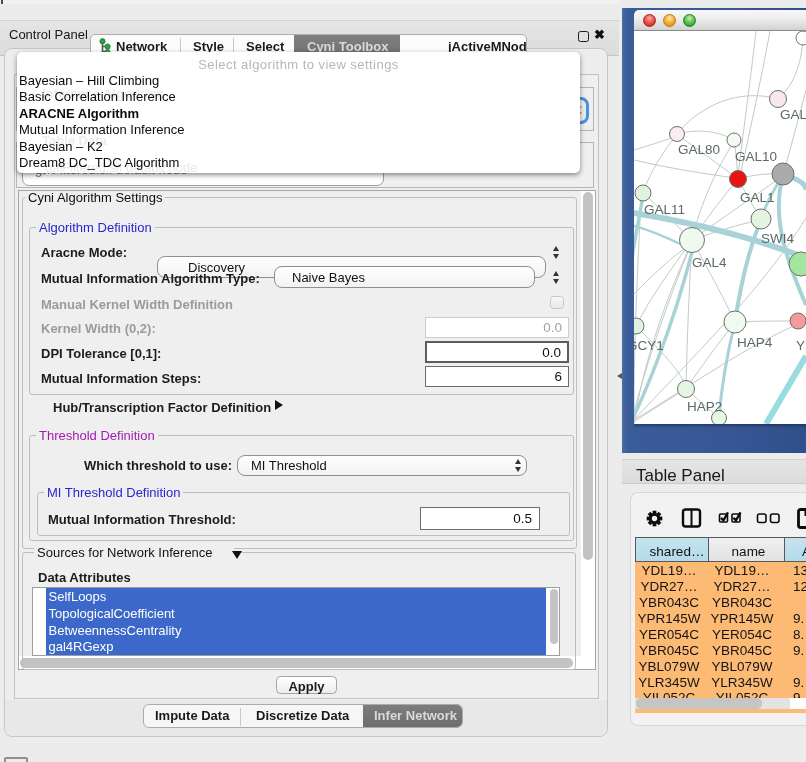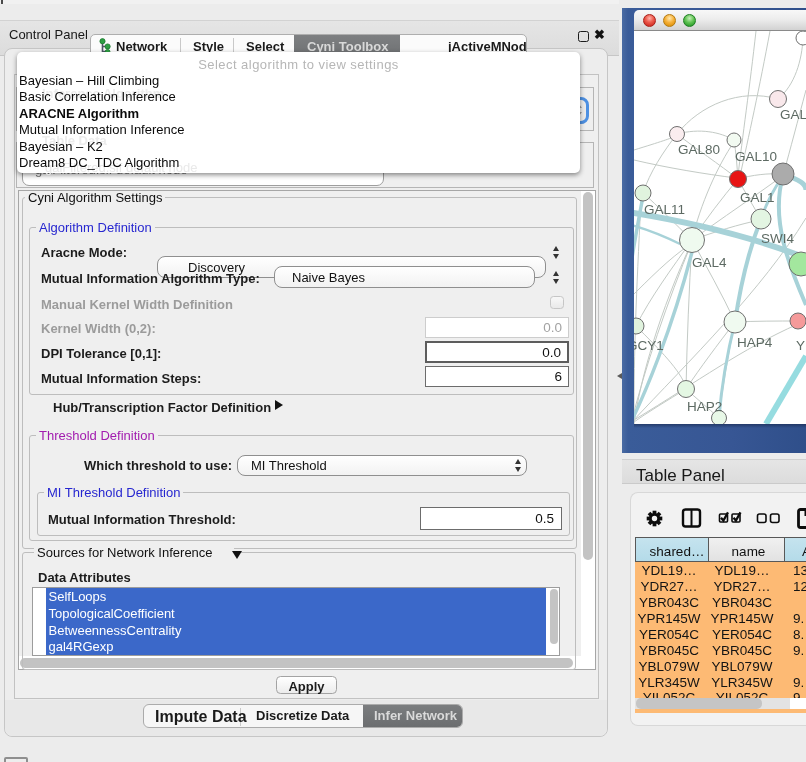--- a/index.html
+++ b/index.html
@@ -115,21 +115,21 @@
 <div class="lbl abs" style="left:84px;top:458px;">Which threshold to use:</div>
 <div class="combo" style="left:237px;top:455px;width:290px;height:21px;">
   <div class="ct" style="left:13px;">MI Threshold</div>
 </div>
 <div class="spin" style="left:515px;top:459px;height:13px;"></div>
 
 <div class="fs" style="left:37px;top:492px;width:531px;height:42px;"></div>
 <div class="fst" style="left:44px;top:486px;color:#2727d0;">MI Threshold Definition</div>
 
 <div class="lbl abs" style="left:48px;top:512px;">Mutual Information Threshold:</div>
-<div class="tf" style="left:420px;top:507px;width:142px;height:23px;border:1.5px solid #6c6c6c;padding:3px 7px 0 0;">0.5</div>
+<div class="tf" style="left:420px;top:507px;width:120px;height:23px;border:1.5px solid #6c6c6c;padding:3px 7px 0 0;">0.5</div>
 
 <div class="fs" style="left:22px;top:552px;width:552px;height:116px;"></div>
 <div class="fst" style="left:34px;top:546px;color:#111;">Sources for Network Inference &nbsp;&nbsp;&nbsp;&nbsp;</div>
 <div class="abs" style="left:232px;top:551px;width:0;height:0;border-left:5.5px solid transparent;border-right:5.5px solid transparent;border-top:8px solid #111;z-index:5;"></div>
 
 <div class="lbl abs" style="left:38px;top:570px;">Data Attributes</div>
 
 <div class="abs" style="left:32px;top:587px;width:528px;height:69px;background:#fff;border:1px solid #9c9c9c;box-sizing:border-box;"></div>
 <div class="abs" style="left:45.5px;top:588px;width:500px;height:67px;background:#3b68c9;"></div>
 <div class="abs" style="left:48.5px;top:589px;font-size:13px;color:#fff;line-height:16.8px;white-space:nowrap;">SelfLoops<br>TopologicalCoefficient<br>BetweennessCentrality<br>gal4RGexp</div>
@@ -137,21 +137,21 @@
 
 <div class="abs" style="left:276px;top:676px;width:61px;height:18px;background:linear-gradient(#ffffff,#ececec);border:1px solid #a3a3a3;border-radius:4.5px;box-sizing:border-box;text-align:center;">
   <span style="font-size:13px;font-weight:bold;color:#1c1c1c;line-height:16px;">Apply</span>
 </div>
 
 <div class="abs" style="left:5px;top:700px;width:602px;height:36px;background:#e8e8e8;border-radius:0 0 8px 8px;"></div>
 
 <div class="abs" style="left:143px;top:704px;width:320px;height:24px;background:#f6f6f6;border:1px solid #ababab;border-radius:6px;box-sizing:border-box;overflow:hidden;">
   <div class="abs" style="left:219px;top:0;width:101px;height:24px;background:linear-gradient(#7b7d7f,#6a6c6e);"></div>
   <div class="vline" style="left:96px;top:3px;height:18px;"></div>
-  <div class="abs" style="left:11px;top:2.5px;font-size:16px;font-weight:bold;color:#1a1a1a;">Impute Data</div>
+  <div class="abs" style="left:11px;top:2.5px;font-size:13px;font-weight:bold;color:#1a1a1a;">Impute Data</div>
   <div class="abs" style="left:112px;top:2.5px;font-size:13px;font-weight:bold;color:#1a1a1a;">Discretize Data</div>
   <div class="abs" style="left:230px;top:2.5px;font-size:13px;font-weight:bold;color:#dadada;">Infer Network</div>
 </div>
 
 <div class="abs" style="left:17px;top:52px;width:563px;height:121px;background:#fff;border-radius:5px;box-shadow:0 2px 5px rgba(0,0,0,0.45);z-index:20;">
   <div class="abs" style="left:0;top:5px;width:100%;text-align:center;font-size:13px;letter-spacing:0.45px;color:#b6b6b6;">Select algorithm to view settings</div>
   <div class="abs" style="left:25px;top:34px;font-size:13px;font-weight:bold;color:#ececec;">Inference Algorithm</div>
   <div class="abs" style="left:25px;top:81px;font-size:13px;font-weight:bold;color:#ececec;">Table Data</div>
   <div class="abs" style="left:28px;top:108px;font-size:13px;color:#e9e9e9;">galFiltered.sif default node</div>
   <div class="abs" style="left:2px;top:21px;font-size:13px;color:#0a0a0a;line-height:16.4px;white-space:nowrap;">

